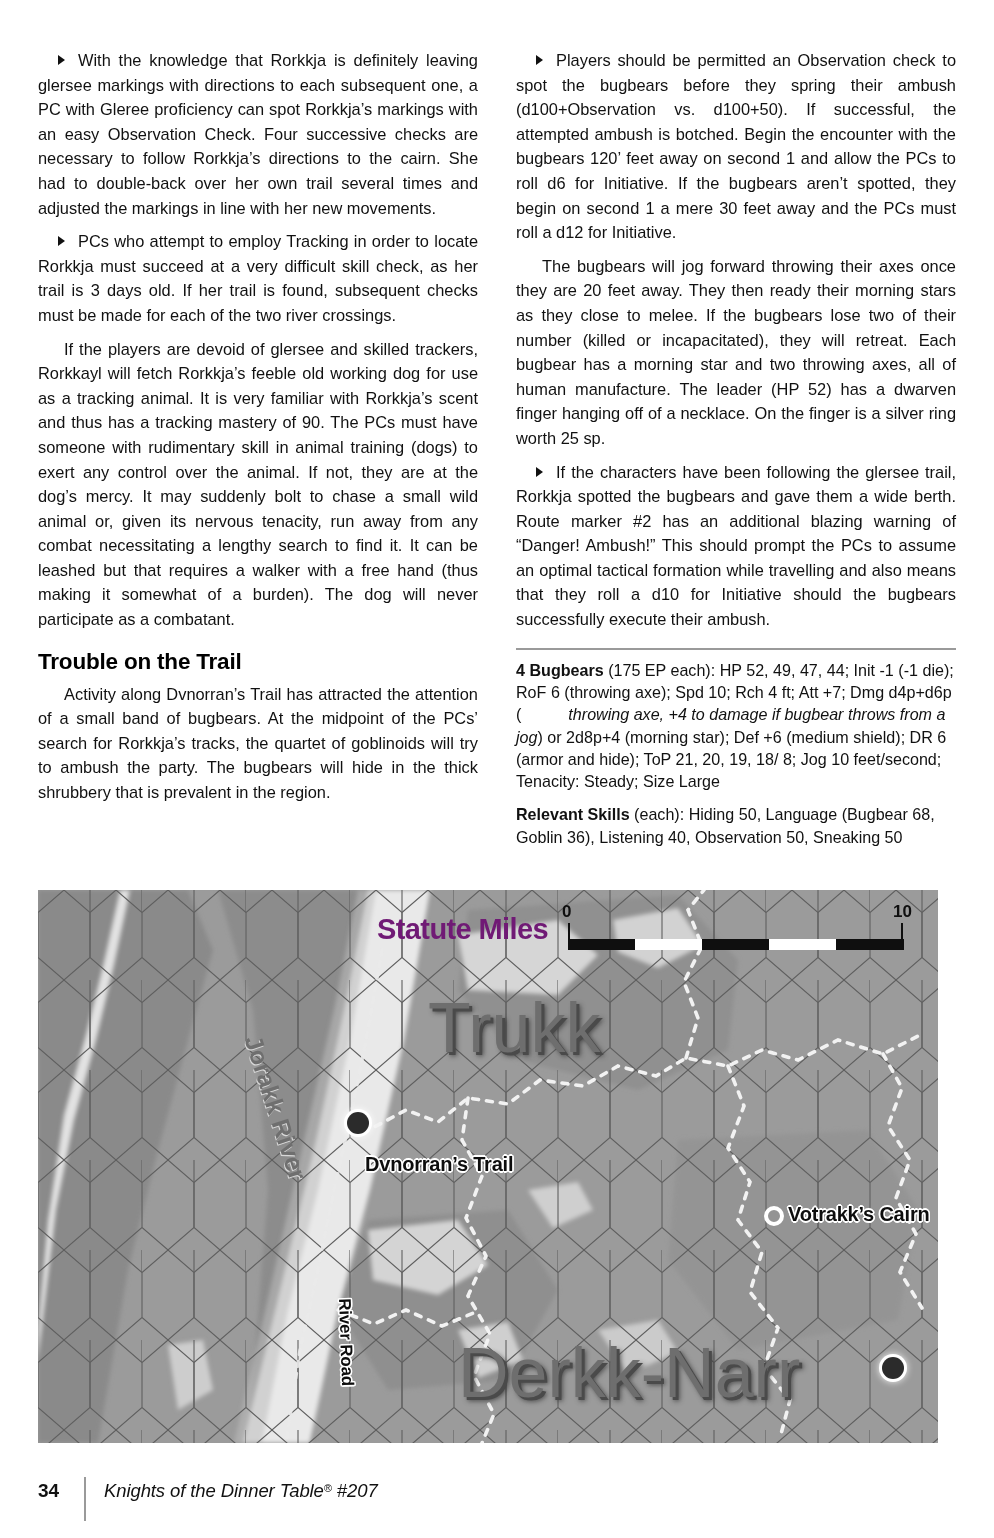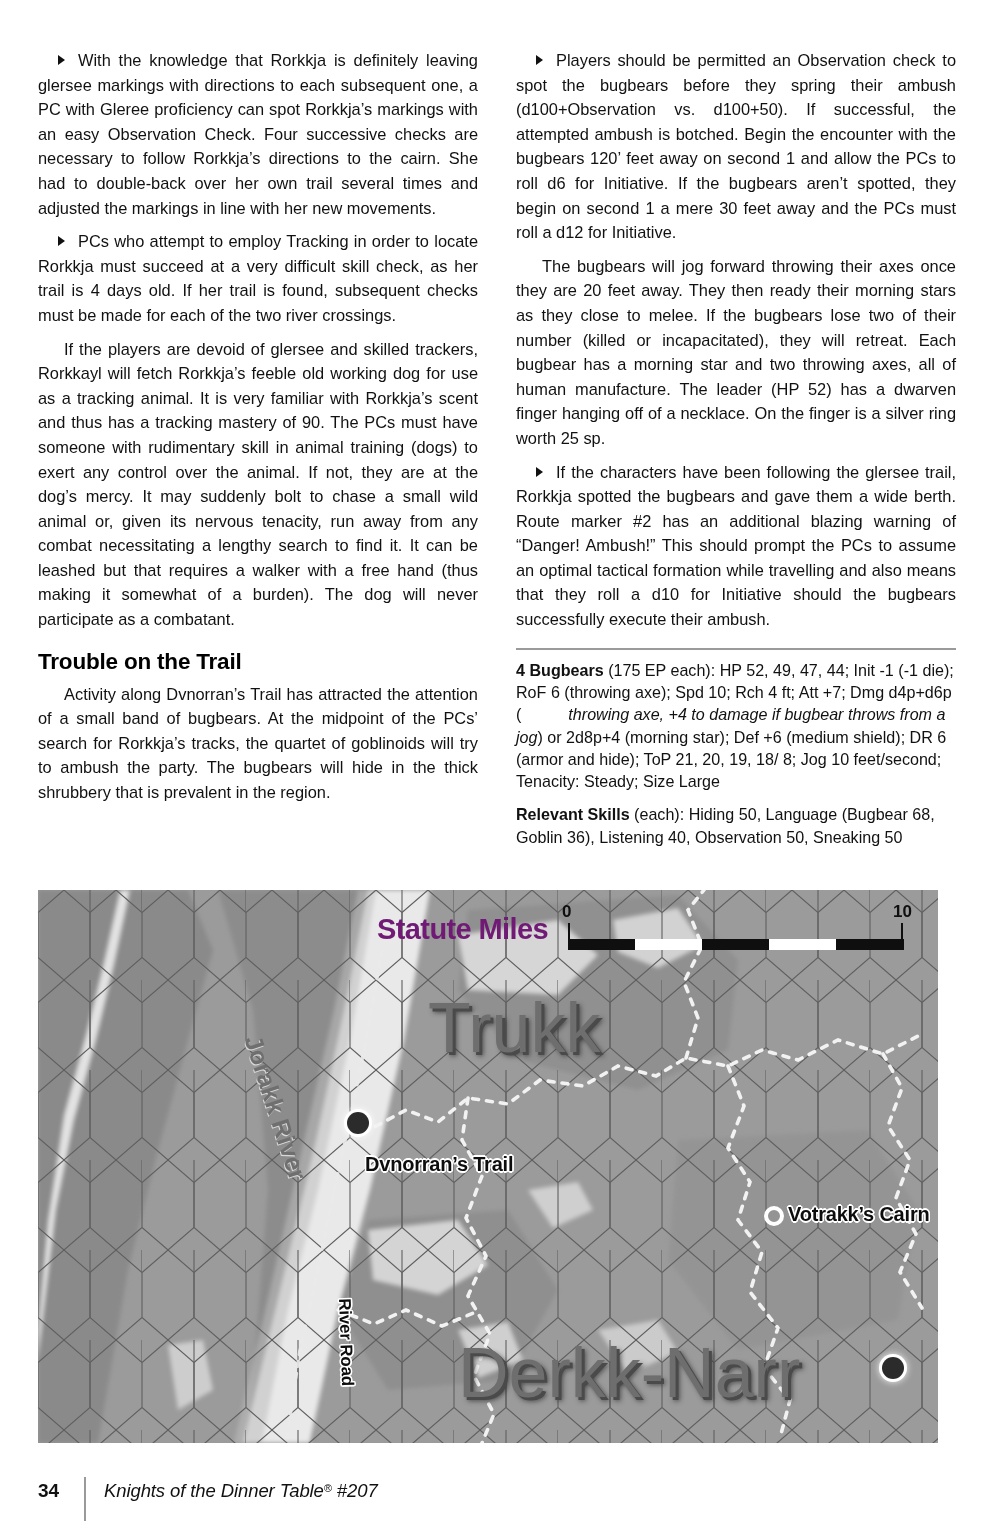--- a/index.html
+++ b/index.html
@@ -184,21 +184,21 @@
 <body>
 
 <div class="page">
 
   <div class="cols">
 
     <div class="col">
 
       <p class="body bulleted"><span class="bullet"></span><span>With the knowledge that Rorkkja is definitely leaving glersee markings with directions to each subsequent one, a PC with Gleree proficiency can spot Rorkkja’s markings with an easy Observation Check. Four successive checks are necessary to follow Rorkkja’s directions to the cairn. She had to double-back over her own trail several times and adjusted the markings in line with her new movements.</span></p>
 
-      <p class="body bulleted"><span class="bullet"></span><span>PCs who attempt to employ Tracking in order to locate Rorkkja must succeed at a very difficult skill check, as her trail is 4 days old. If her trail is found, subsequent checks must be made for each of the two river crossings.</span></p>
+      <p class="body bulleted"><span class="bullet"></span><span>PCs who attempt to employ Tracking in order to locate Rorkkja must succeed at a very difficult skill check, as her trail is 3 days old. If her trail is found, subsequent checks must be made for each of the two river crossings.</span></p>
 
       <p class="body indent">If the players are devoid of glersee and skilled trackers, Rorkkayl will fetch Rorkkja’s feeble old working dog for use as a tracking animal. It is very familiar with Rorkkja’s scent and thus has a tracking mastery of 90. The PCs must have someone with rudimentary skill in animal training (dogs) to exert any control over the animal. If not, they are at the dog’s mercy. It may suddenly bolt to chase a small wild animal or, given its nervous tenacity, run away from any combat necessitating a lengthy search to find it. It can be leashed but that requires a walker with a free hand (thus making it somewhat of a burden). The dog will never participate as a combatant.</p>
 
       <h2 class="section">Trouble on the Trail</h2>
 
       <p class="body indent">Activity along Dvnorran’s Trail has attracted the attention of a small band of bugbears. At the midpoint of the PCs’ search for Rorkkja’s tracks, the quartet of goblinoids will try to ambush the party. The bugbears will hide in the thick shrubbery that is prevalent in the region.</p>
 
     </div>
 
     <div class="col">

